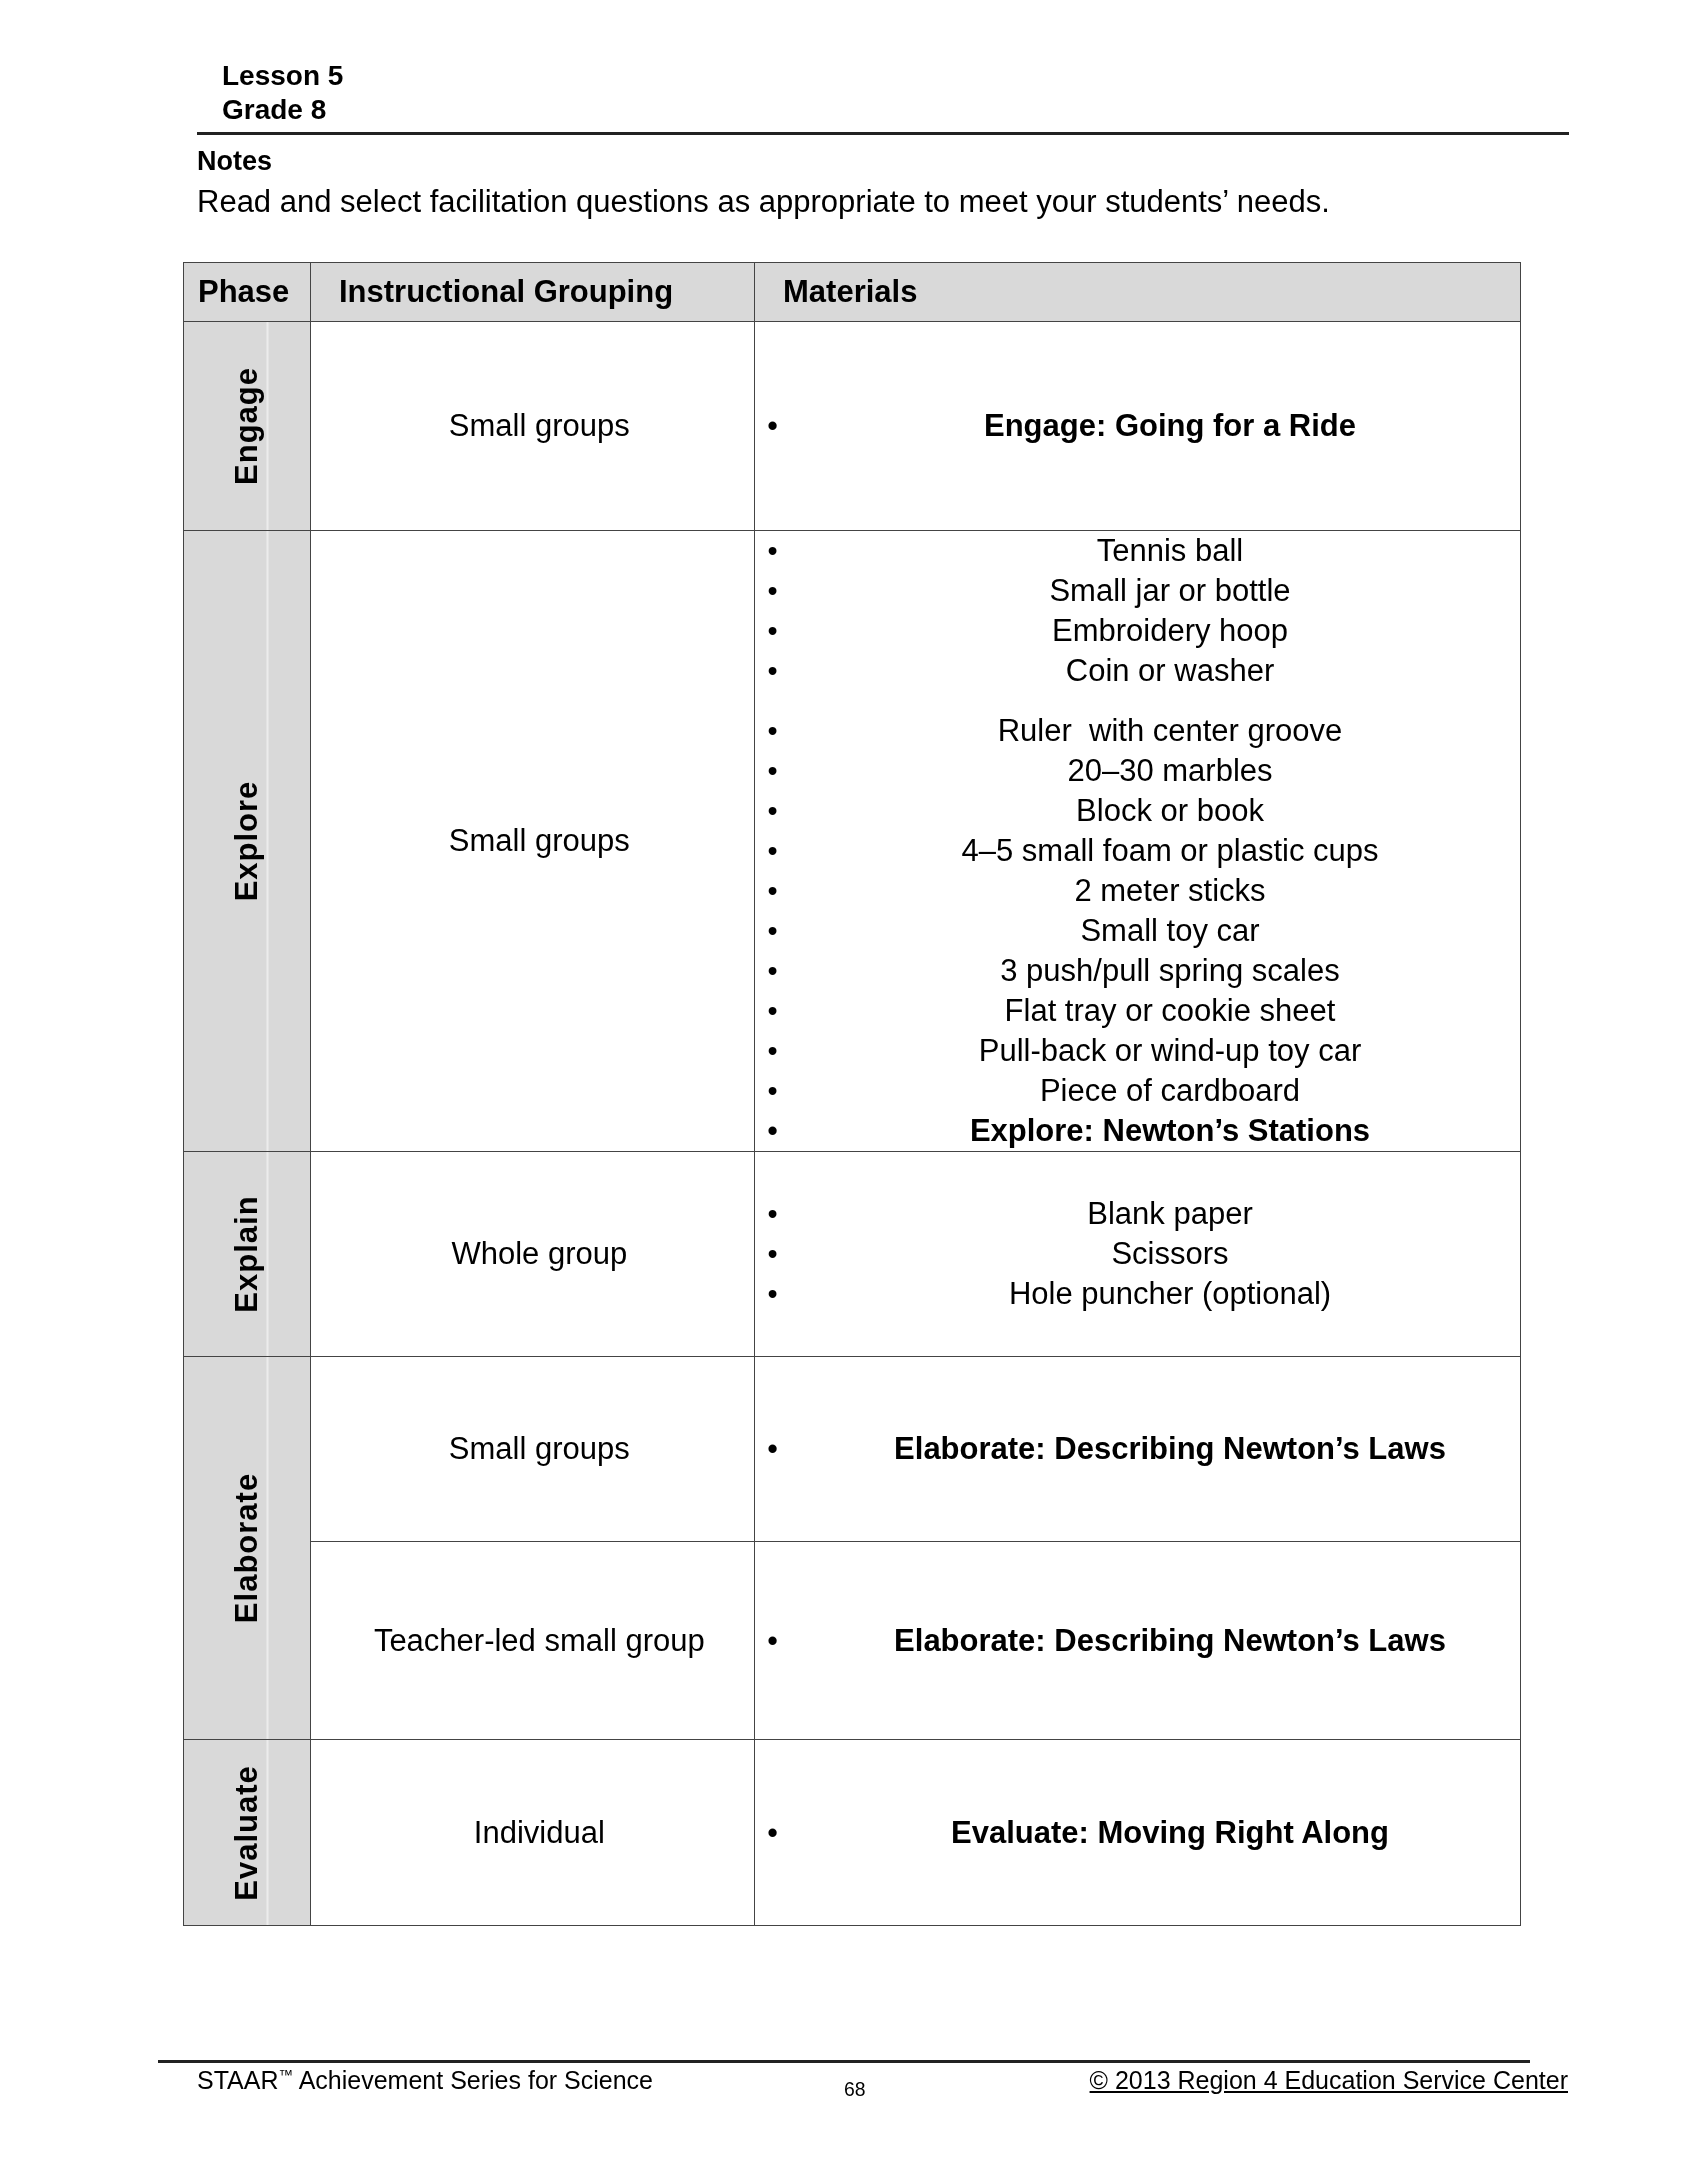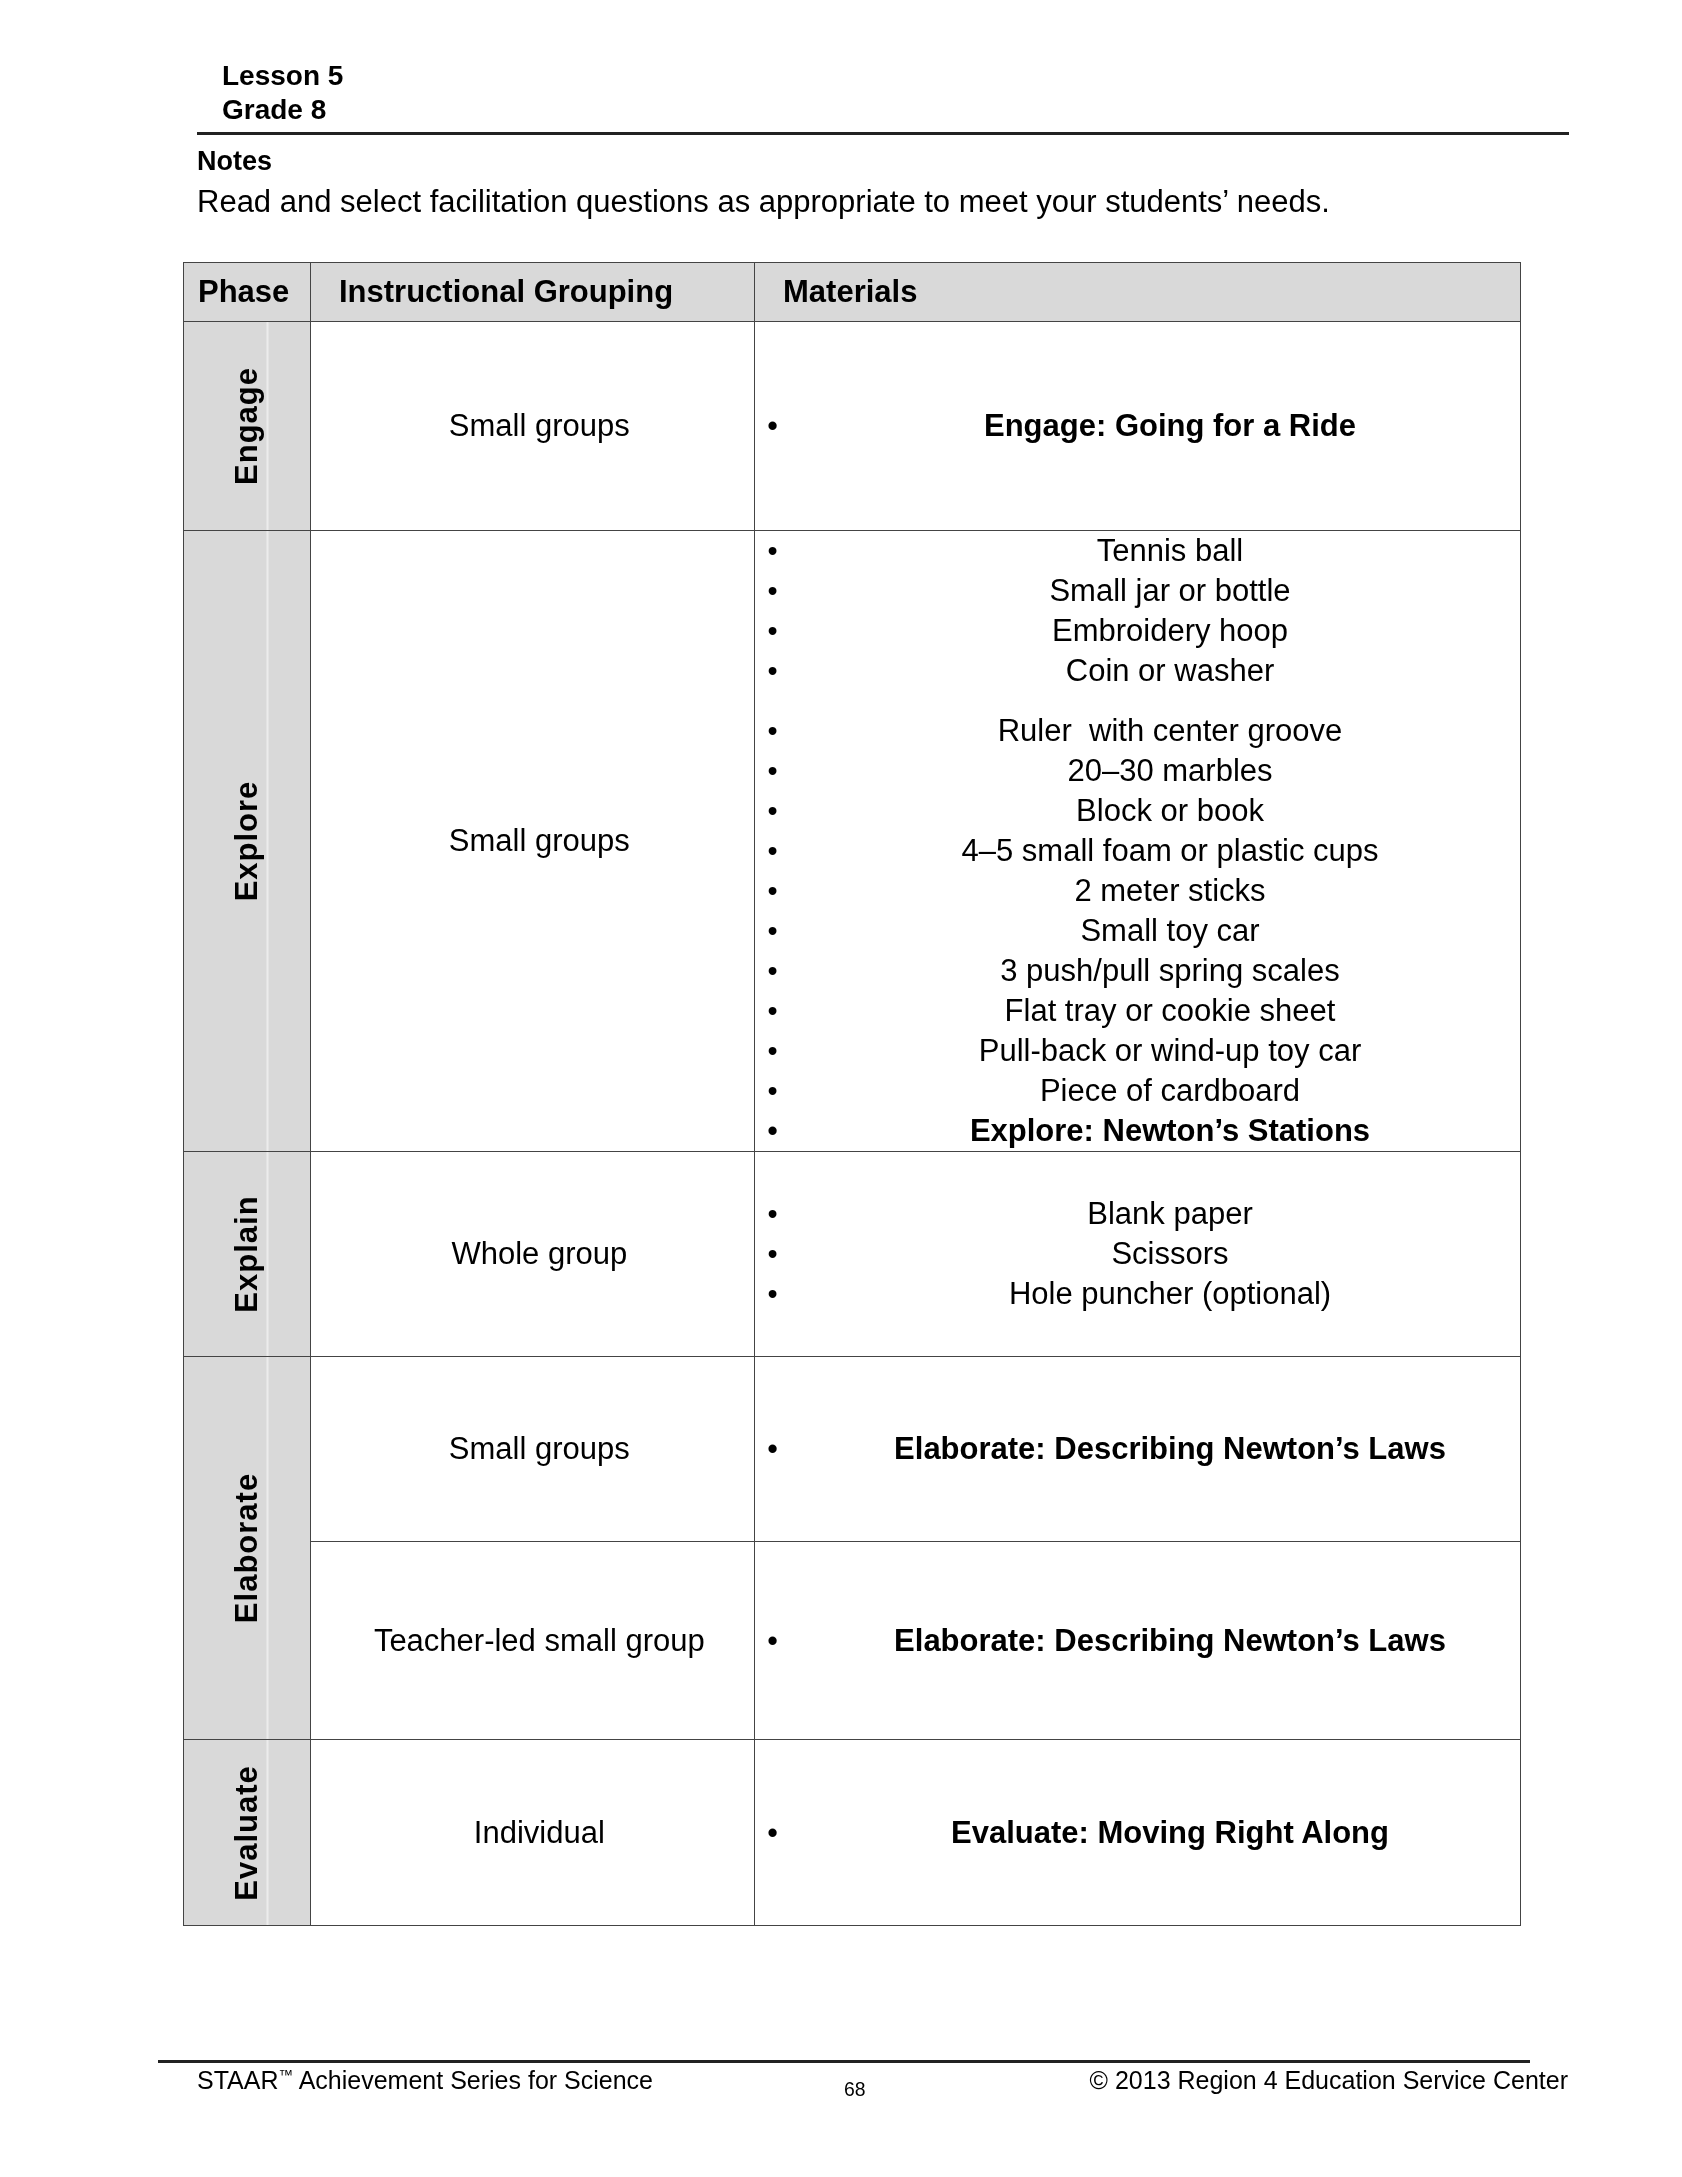--- a/index.html
+++ b/index.html
@@ -138,14 +138,14 @@
           <li class="b">Evaluate: Moving Right Along</li>
         </ul>
       </td>
     </tr>
   </tbody>
 </table>
 
 <div class="rule" style="left:158px; top:2060px; width:1372px; height:2.9px;"></div>
 <div class="abs footer-left" style="left:197px; top:2066px;"><span>STAAR</span><sup class="tm">™</sup><span style="white-space:pre;"> Achievement Series for Science</span></div>
 <div class="abs page-num" style="left:820px; top:2078px;margin-left:24px;">68</div>
-<div class="abs footer-right" style="right:115px; top:2066px;">© 2013 Region 4 Education Service Center</div>
+<div class="abs footer-right" style="right:115px; top:2066px;text-decoration:underline;">© 2013 Region 4 Education Service Center</div>
 
 
 </body></html>

